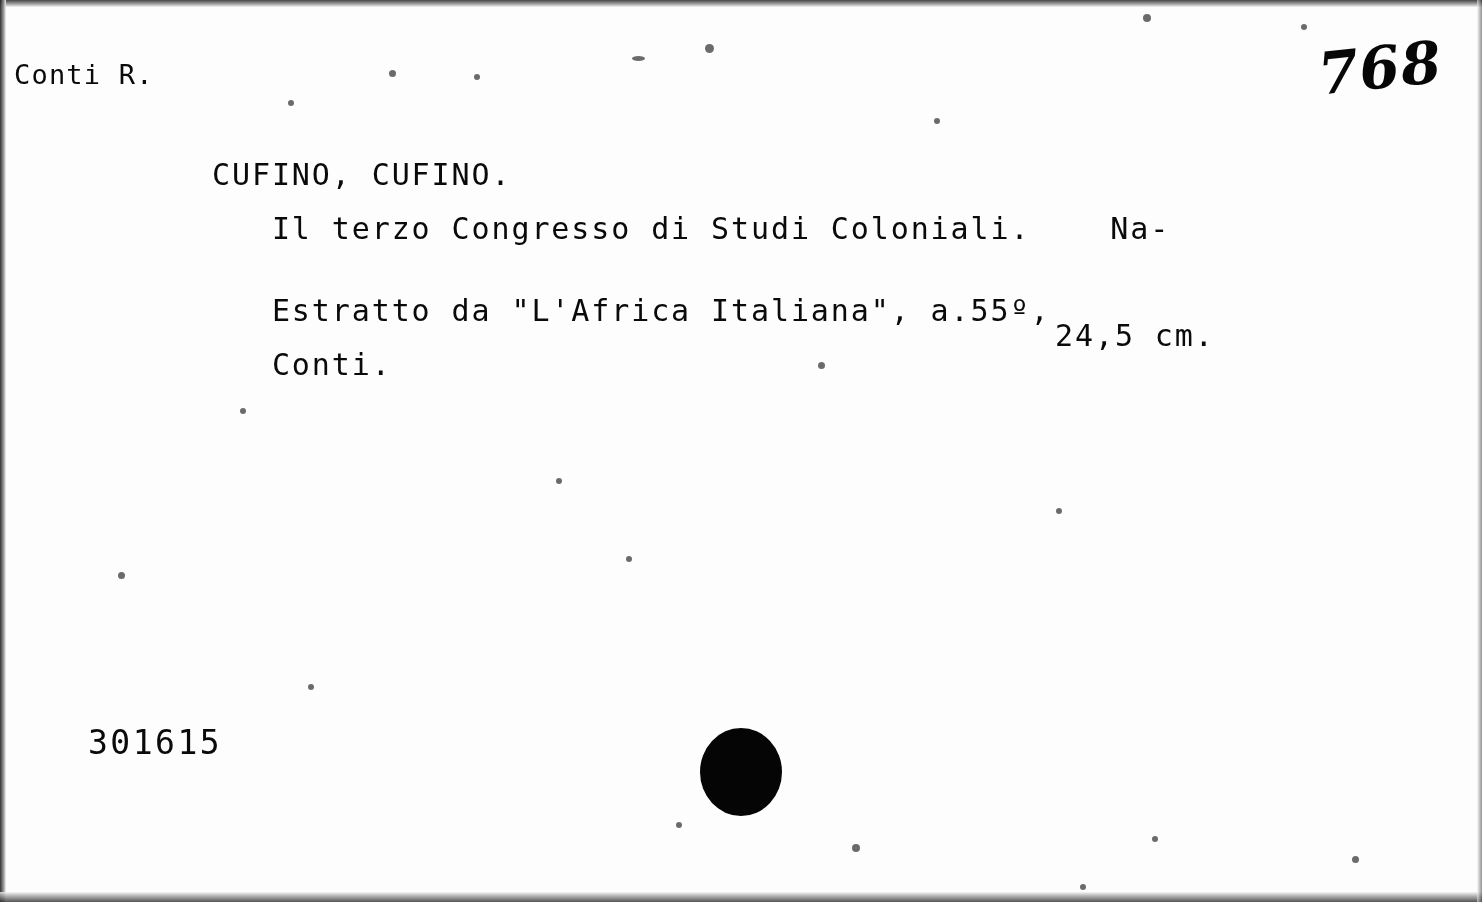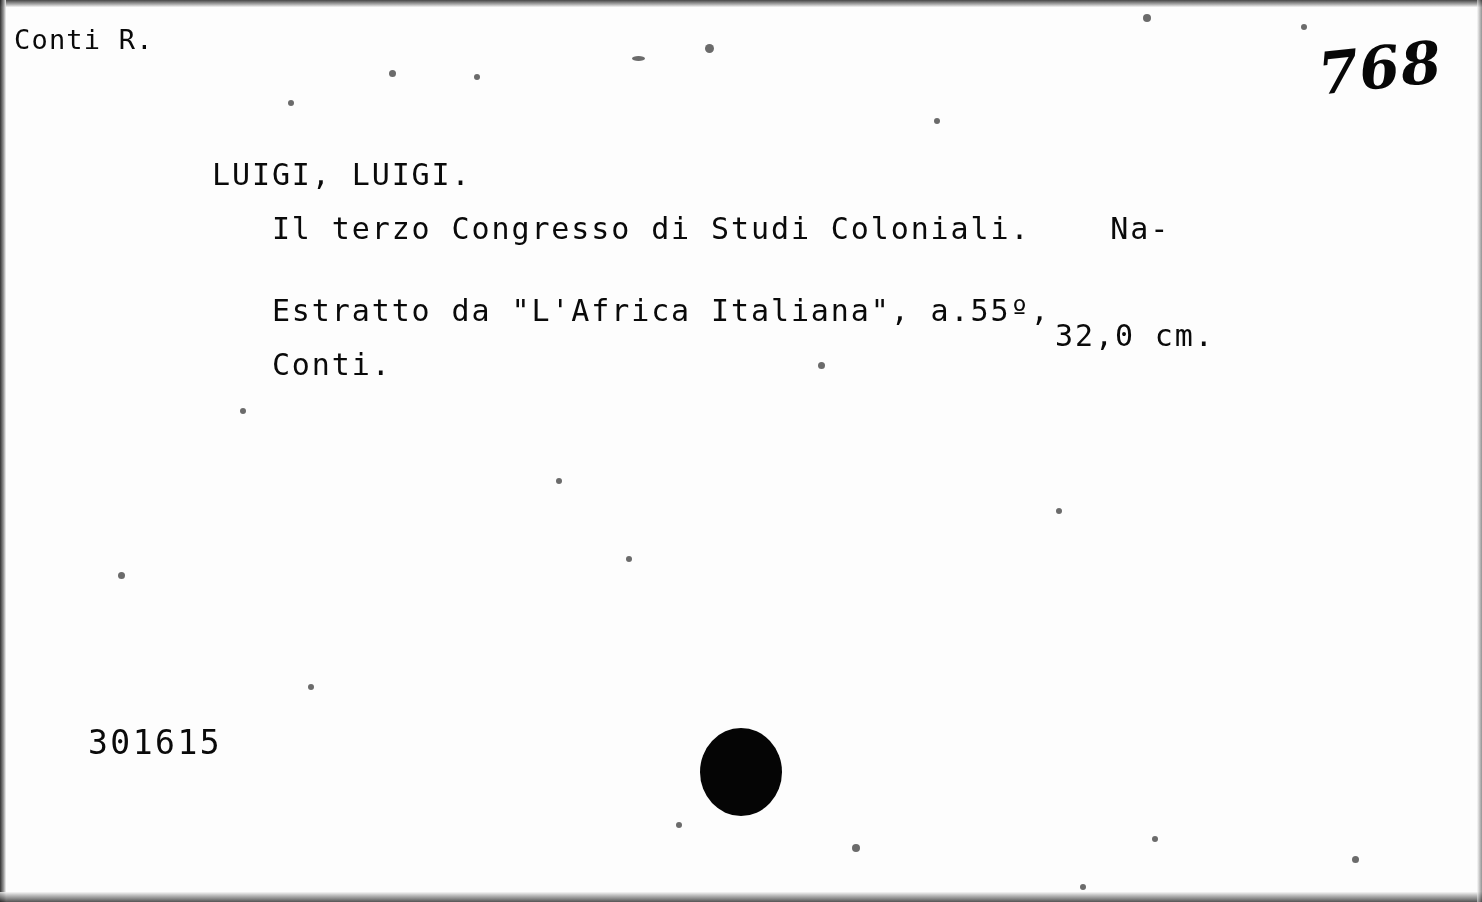--- a/index.html
+++ b/index.html
@@ -48,21 +48,21 @@
 
   
   #callnum {
     position: absolute;
     left: 14px;
     top: 18px;
     font-size: 27px;
     line-height: 43px;
     letter-spacing: 1.2px;
   }
-  #callnum div { white-space: pre; }
+  #callnum div { white-space: pre; margin-top: 35px; }
 
   
   #accession {
     position: absolute;
     right: 40px;
     top: 34px;
     font-family: "DejaVu Serif", serif;
     font-style: italic;
     font-weight: 700;
     font-size: 58px;
@@ -130,28 +130,28 @@
   <div class="edge-bottom"></div>
   <div class="edge-right"></div>
 
   <div id="callnum">
     <div>Conti R.</div>
   </div>
 
   <div id="accession">768</div>
 
   <div id="body">
-    <div class="line">LUIGI, LUIGI.</div>
+    <div class="line">CUFINO, CUFINO.</div>
     <div class="line">   Il terzo Congresso di Studi Coloniali.    Na-</div>
     <div class="gap"></div>
     <div class="line">   Estratto da "L'Africa Italiana", a.55º,</div>
     <div class="line">   Conti.</div>
   </div>
 
-  <div class="dim-right">32,0 cm.</div>
+  <div class="dim-right">24,5 cm.</div>
 
   <div id="stock-number">301615</div>
 
   <div id="punch-hole"></div>
 
   <div class="speck" style="left:705px;top:44px;width:9px;height:9px;"></div>
   <div class="speck" style="left:632px;top:56px;width:13px;height:5px;"></div>
   <div class="speck" style="left:389px;top:70px;width:7px;height:7px;"></div>
   <div class="speck" style="left:474px;top:74px;width:6px;height:6px;"></div>
   <div class="speck" style="left:934px;top:118px;width:6px;height:6px;"></div>

